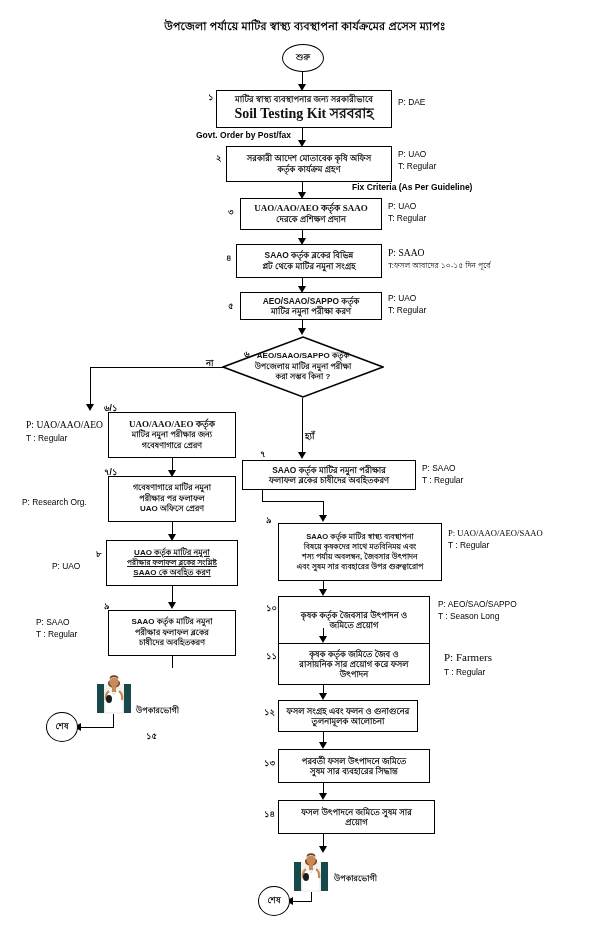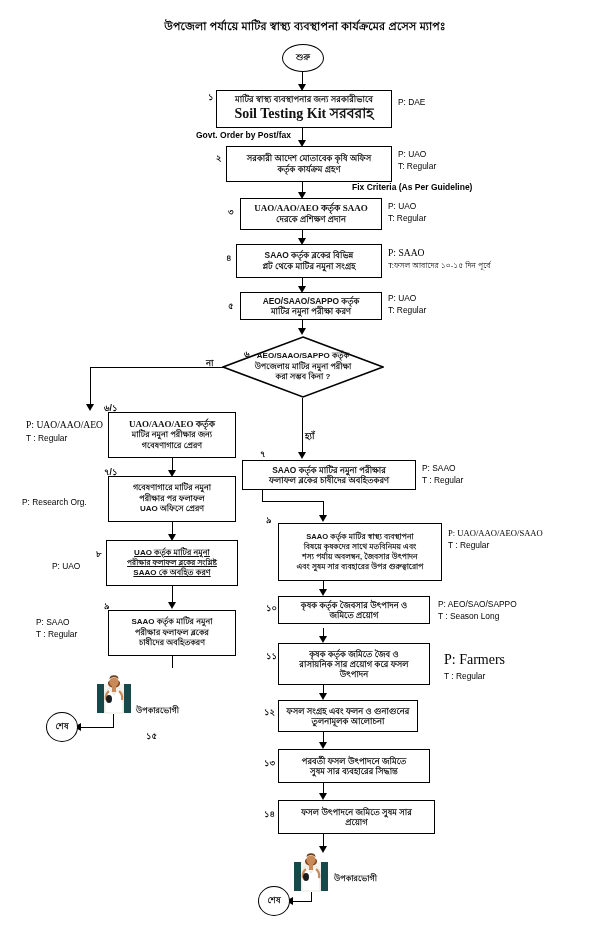--- a/index.html
+++ b/index.html
@@ -258,40 +258,40 @@
     <span class="ln" style="font-size:7.6px;">এবং সুষম সার ব্যবহারের উপর গুরুত্বারোপ</span>
   </div>
   <div class="num" style="left:266px;top:514px;">৯</div>
   <div class="ann" style="left:448px;top:527px;">
     <div class="serif" style="font-size:8.6px;">P: UAO/AAO/AEO/SAAO</div>
     <div>T : Regular</div>
   </div>
   <div class="v" style="left:323px;top:581px;height:10px;"></div>
   <div class="arw down" style="left:319px;top:589px;"></div>
 
-  <div class="node box tight" style="left:278px;top:596px;width:152px;height:28px;">
+  <div class="node box tight" style="left:278px;top:596px;width:152px;height:48px;">
     <span class="ln">কৃষক কর্তৃক জৈবসার উৎপাদন ও</span>
     <span class="ln">জমিতে প্রয়োগ</span>
   </div>
   <div class="num" style="left:266px;top:602px;">১০</div>
   <div class="ann" style="left:438px;top:598px;">
     <div>P: AEO/SAO/SAPPO</div>
     <div>T : Season Long</div>
   </div>
   <div class="v" style="left:323px;top:628px;height:10px;"></div>
   <div class="arw down" style="left:319px;top:636px;"></div>
 
   <div class="node box tight" style="left:278px;top:643px;width:152px;height:42px;">
     <span class="ln">কৃষক কর্তৃক জমিতে জৈব ও</span>
     <span class="ln">রাসায়নিক সার প্রয়োগ করে ফসল</span>
     <span class="ln">উৎপাদন</span>
   </div>
   <div class="num" style="left:266px;top:650px;">১১</div>
   <div class="ann" style="left:444px;top:650px;">
-    <div class="serif" style="font-size:14px;">P: Farmers</div>
+    <div class="serif" style="font-size:11px;">P: Farmers</div>
     <div>T : Regular</div>
   </div>
   <div class="v" style="left:323px;top:685px;height:10px;"></div>
   <div class="arw down" style="left:319px;top:693px;"></div>
 
   <div class="node box tight" style="left:278px;top:700px;width:140px;height:32px;">
     <span class="ln">ফসল সংগ্রহ এবং ফলন ও গুনাগুনের</span>
     <span class="ln">তুলনামূলক আলোচনা</span>
   </div>
   <div class="num" style="left:264px;top:706px;">১২</div>

